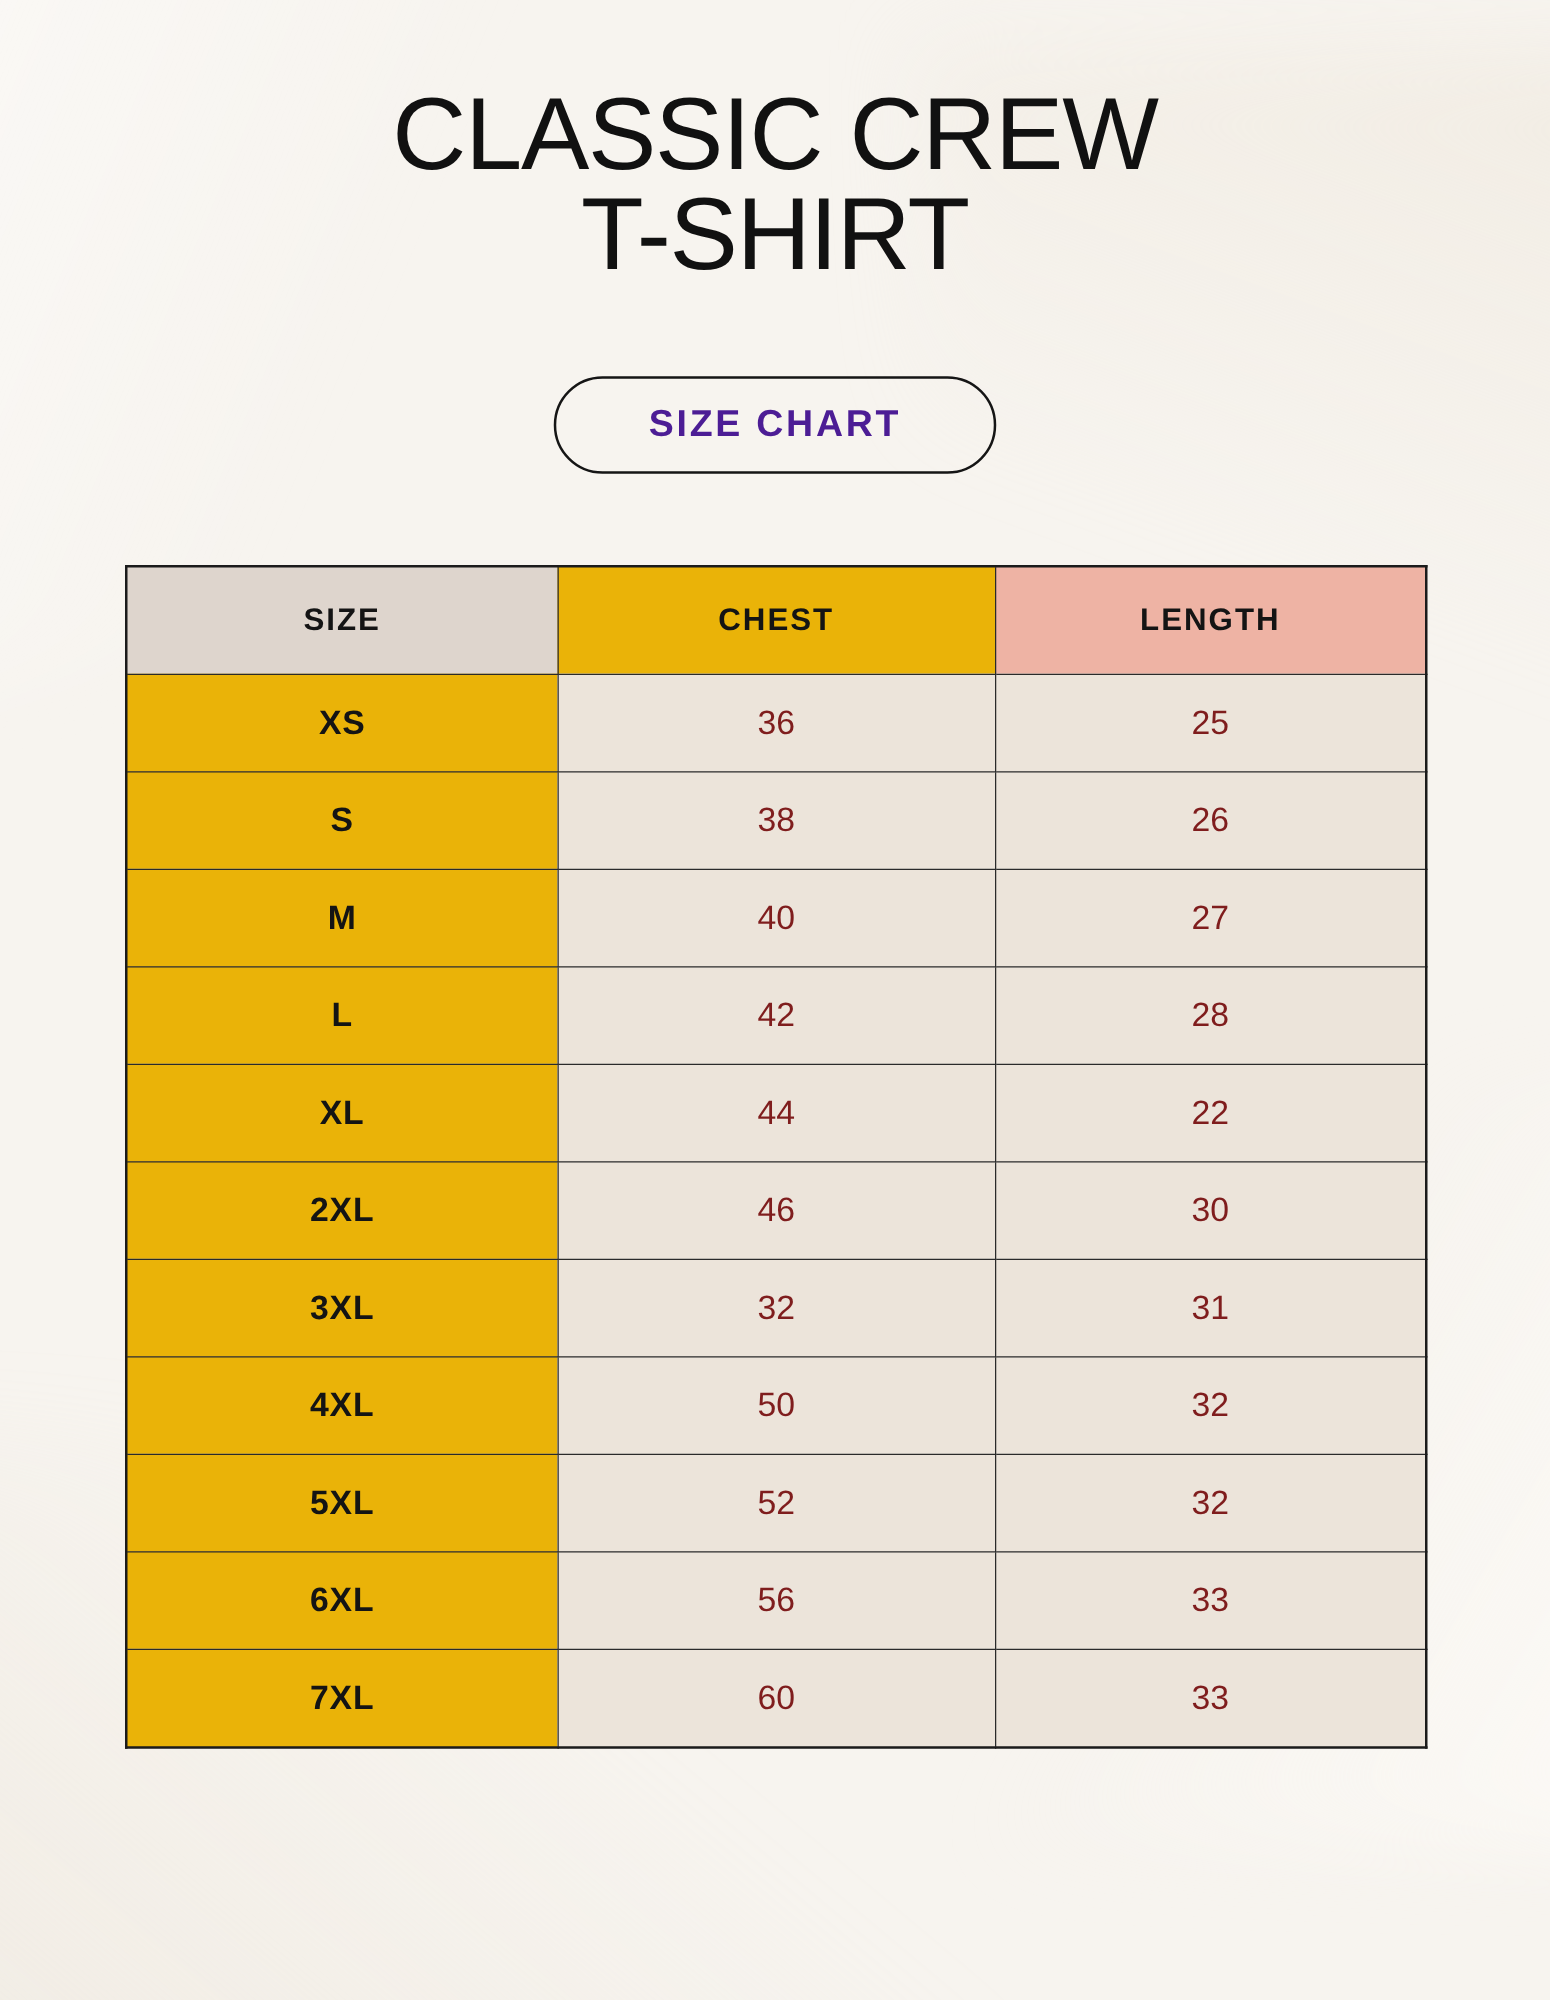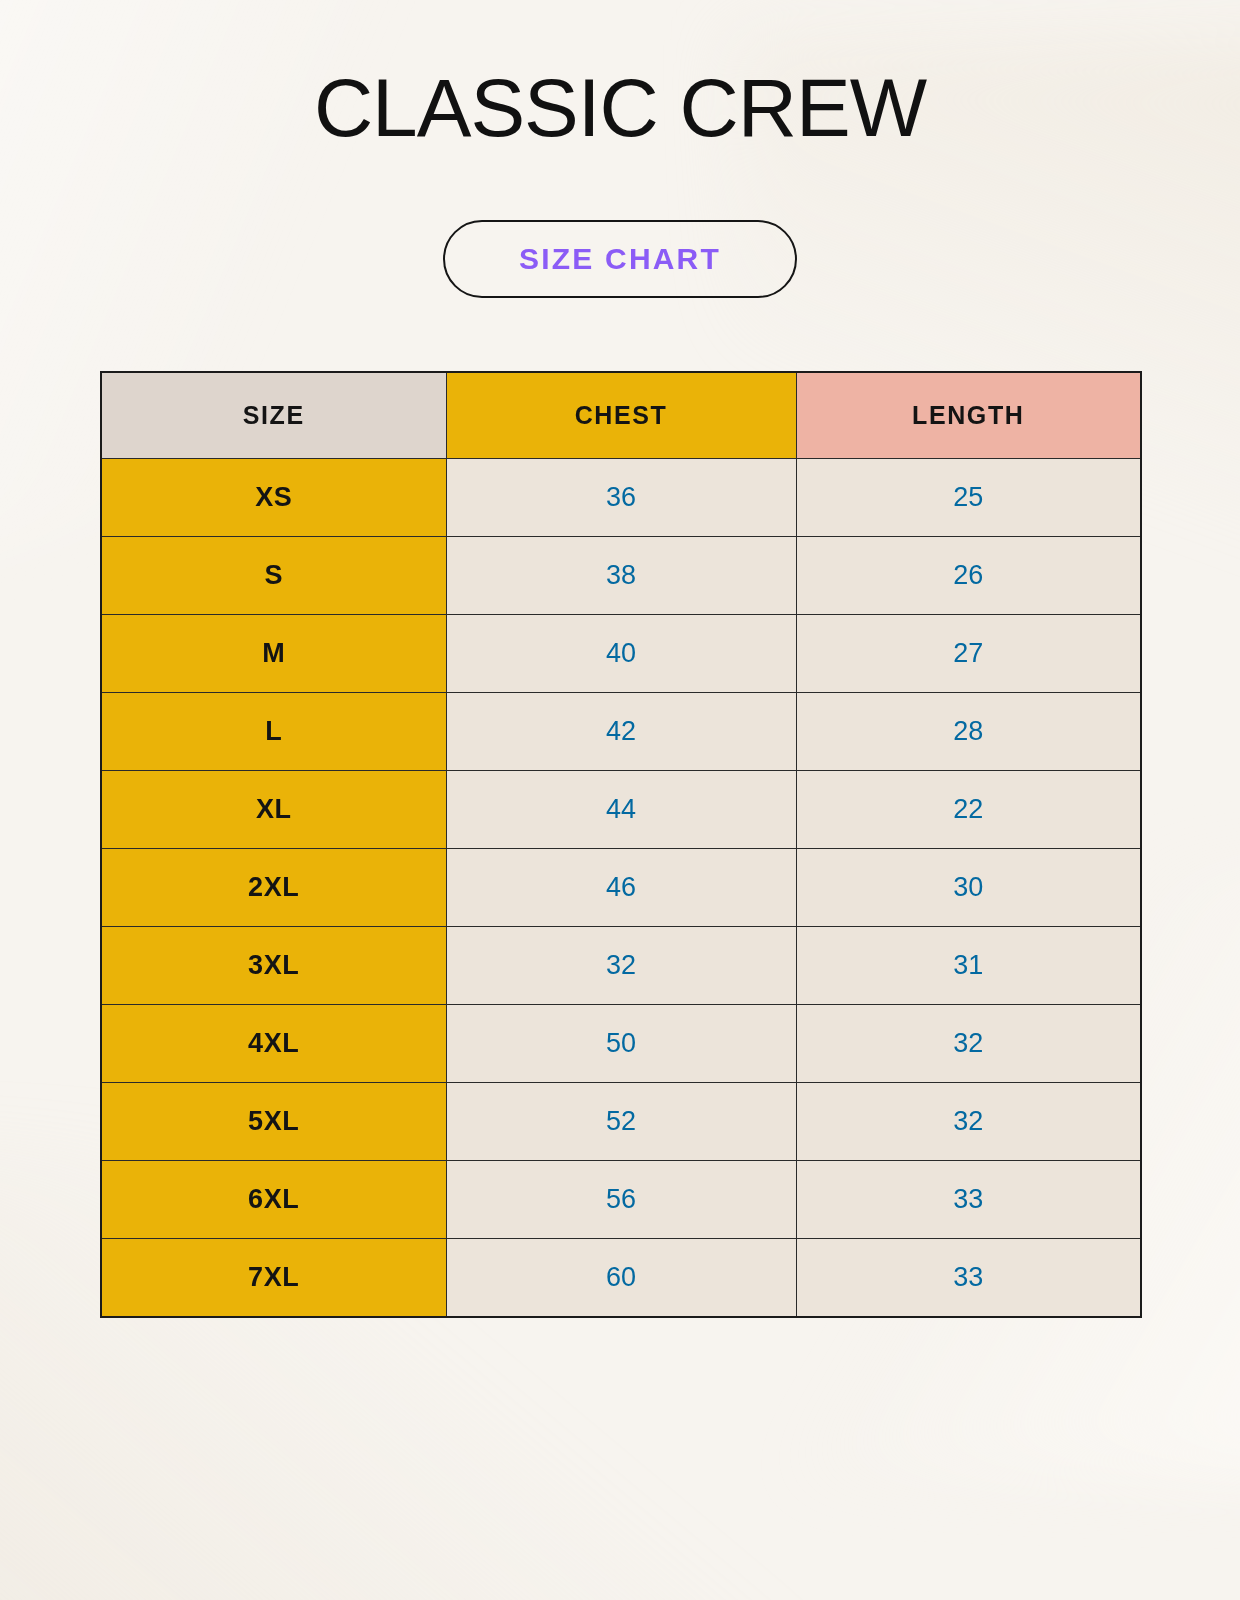--- a/index.html
+++ b/index.html
@@ -73,21 +73,21 @@
     justify-content: center;
     margin-top: 72px;
   }
   .pill {
     border: 2px solid #151515;
     border-radius: 48px;
     padding: 20px 74px;
     font-size: 30px;
     letter-spacing: 2.2px;
     font-weight: 700;
-    color: #8b5cf6;
+    color: #4c1d95;
     background: transparent;
     text-align: center;
   }
 
   .table-wrap {
     margin-top: 73px;
   }
   table.size-chart {
     width: 1040px;
     border-collapse: collapse;
@@ -121,21 +121,21 @@
     background: #eab308;
     font-size: 27px;
     font-weight: 700;
     color: #141414;
     letter-spacing: 0.6px;
   }
   td.cell-val {
     background: #ece4da;
     font-size: 27px;
     font-weight: 400;
-    color: #0369a1;
+    color: #7f1d1d;
   }
 
   .footnote {
     width: 1040px;
     text-align: right;
     margin-top: 22px;
     font-size: 21px;
     font-weight: 700;
     color: #1d1d1d;
     letter-spacing: 0.2px;
@@ -146,20 +146,21 @@
 
 <div class="bg-wash bg-wash-1"></div>
 <div class="bg-wash bg-wash-2"></div>
 <div class="bg-wash bg-wash-3"></div>
 <div class="bg-wash bg-wash-4"></div>
 
 <div class="page">
 
   <h1 class="title">
     <span>CLASSIC CREW</span>
+    <span class="line2">T-SHIRT</span>
   </h1>
 
   <div class="pill-wrap">
     <div class="pill">SIZE CHART</div>
   </div>
 
   <div class="table-wrap">
     <table class="size-chart">
       <colgroup>
         <col class="c-size">

